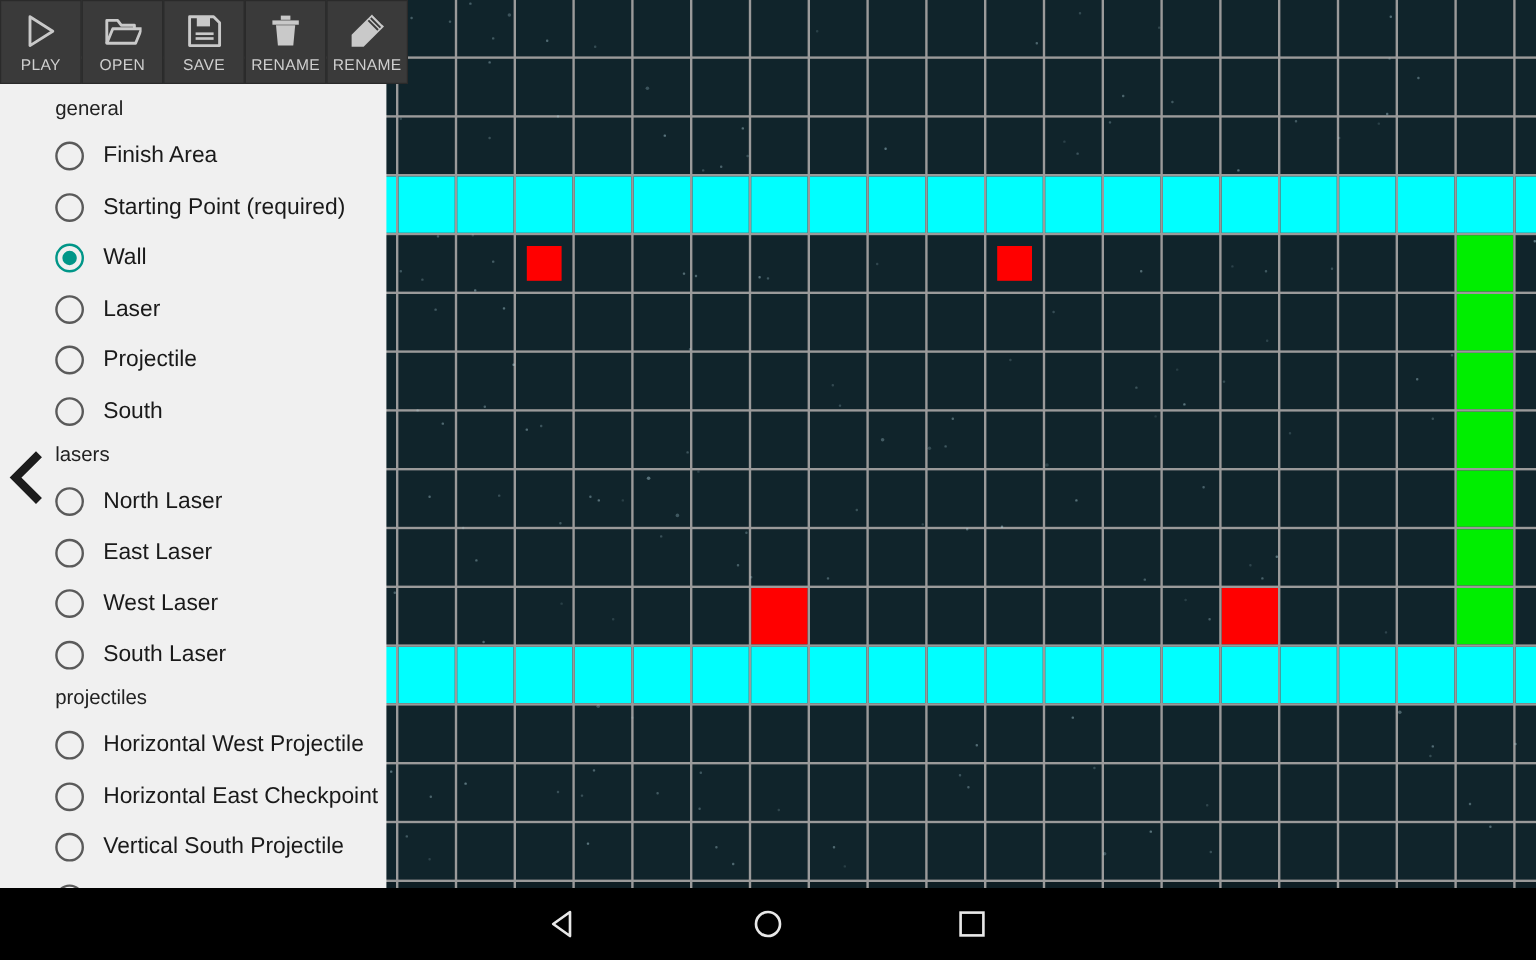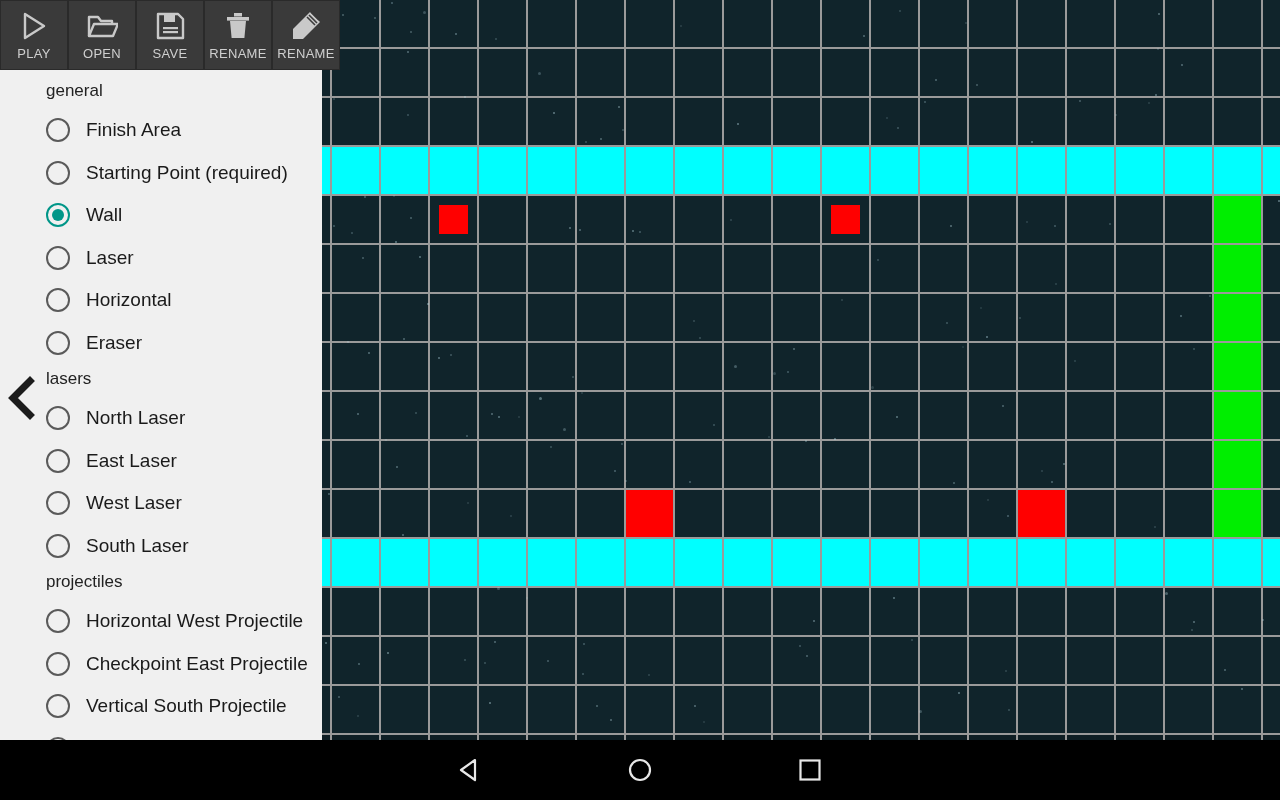--- a/index.html
+++ b/index.html
@@ -836,25 +836,25 @@
         <div class="opt-row">
           <span class="radio checked"></span>
           <span class="opt-label">Wall</span>
         </div>
         <div class="opt-row">
           <span class="radio"></span>
           <span class="opt-label">Laser</span>
         </div>
         <div class="opt-row">
           <span class="radio"></span>
-          <span class="opt-label">Horizontal</span>
-        </div>
-        <div class="opt-row">
-          <span class="radio"></span>
-          <span class="opt-label">Eraser</span>
+          <span class="opt-label">Projectile</span>
+        </div>
+        <div class="opt-row">
+          <span class="radio"></span>
+          <span class="opt-label">South</span>
         </div>
         <div class="section-head">lasers</div>
         <div class="opt-row">
           <span class="radio"></span>
           <span class="opt-label">North Laser</span>
         </div>
         <div class="opt-row">
           <span class="radio"></span>
           <span class="opt-label">East Laser</span>
         </div>
@@ -866,21 +866,21 @@
           <span class="radio"></span>
           <span class="opt-label">South Laser</span>
         </div>
         <div class="section-head">projectiles</div>
         <div class="opt-row">
           <span class="radio"></span>
           <span class="opt-label">Horizontal West Projectile</span>
         </div>
         <div class="opt-row">
           <span class="radio"></span>
-          <span class="opt-label">Checkpoint East Projectile</span>
+          <span class="opt-label">Horizontal East Checkpoint</span>
         </div>
         <div class="opt-row">
           <span class="radio"></span>
           <span class="opt-label">Vertical South Projectile</span>
         </div>
         <div class="opt-row">
           <span class="radio"></span>
           <span class="opt-label">Vertical South Projectile</span>
         </div>
       </div>

